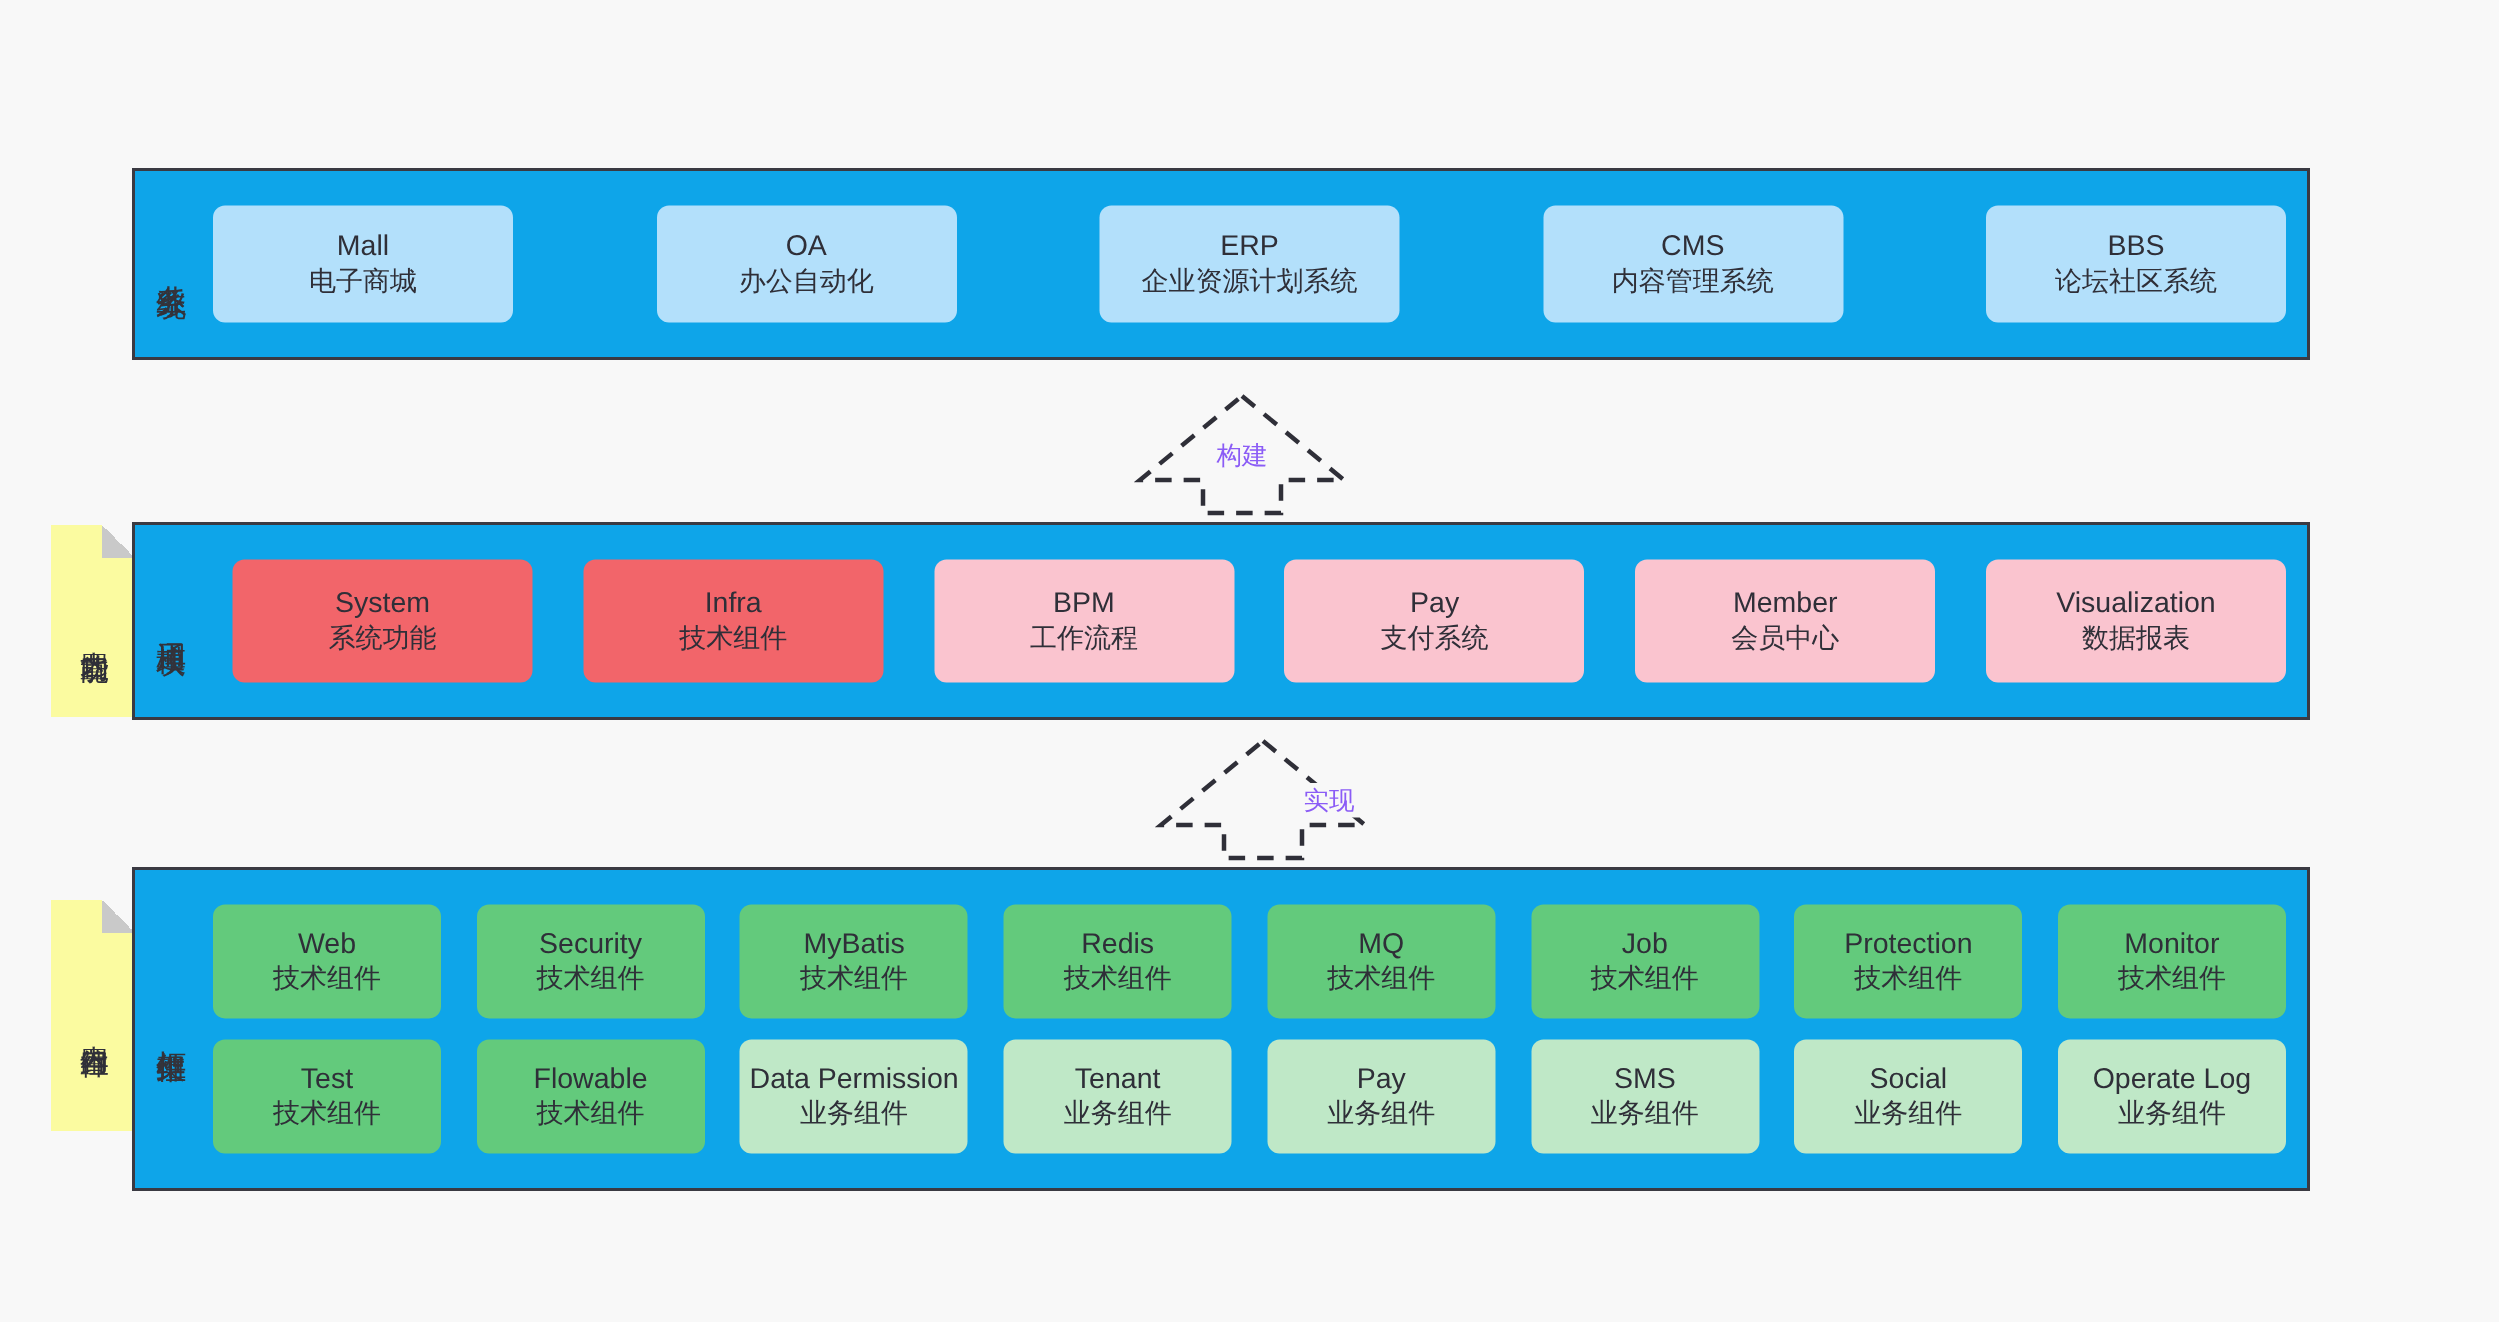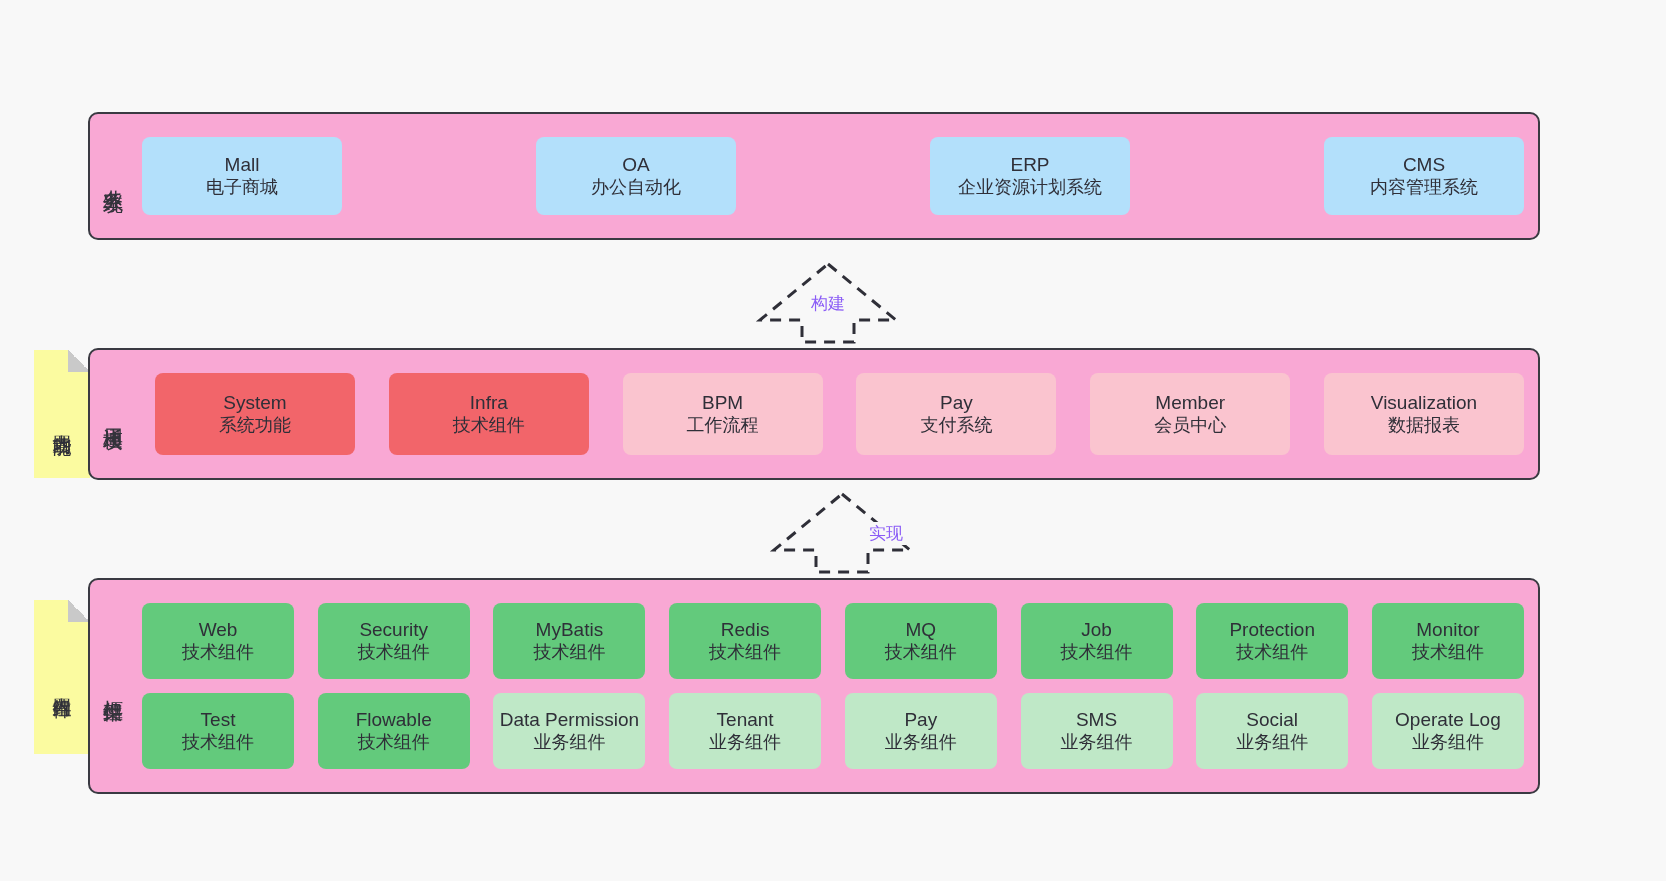--- a/index.html
+++ b/index.html
@@ -12,23 +12,23 @@
     position: relative;
     width: 1666px;
     height: 881px;
     background: #f8f8f8;
     overflow: hidden;
   }
 
   
   .band {
     position: absolute;
-    background: #f9a8d4;
+    background: #0ea5e9;
     border: 2px solid #3a3a42;
-    border-radius: 10px;
+    border-radius: 0;
     display: flex;
     align-items: stretch;
   }
   .band-label {
     flex: 0 0 auto;
     width: 46px;
     display: flex;
     align-items: center;
     justify-content: center;
     font-size: 20px;
@@ -146,20 +146,24 @@
         <span class="t-cn">办公自动化</span>
       </div>
       <div class="card c-blue">
         <span class="t-en">ERP</span>
         <span class="t-cn">企业资源计划系统</span>
       </div>
       <div class="card c-blue">
         <span class="t-en">CMS</span>
         <span class="t-cn">内容管理系统</span>
       </div>
+      <div class="card c-blue">
+        <span class="t-en">BBS</span>
+        <span class="t-cn">论坛社区系统</span>
+      </div>
 
     </div>
   </div>
 
   <div class="arrow" style="left:758px; top:262px; width:140px; height:82px;">
     <svg width="140" height="82" viewBox="0 0 140 82" aria-hidden="true">
       <path d="M 70 2 L 138 58 L 96 58 L 96 80 L 44 80 L 44 58 L 2 58 Z" fill="none" stroke="#2f2f38" stroke-width="3" stroke-dasharray="11 8" stroke-linejoin="miter"></path>
     </svg>
     <span class="arrow-label" style="top:30px;">构建</span>
   </div>

